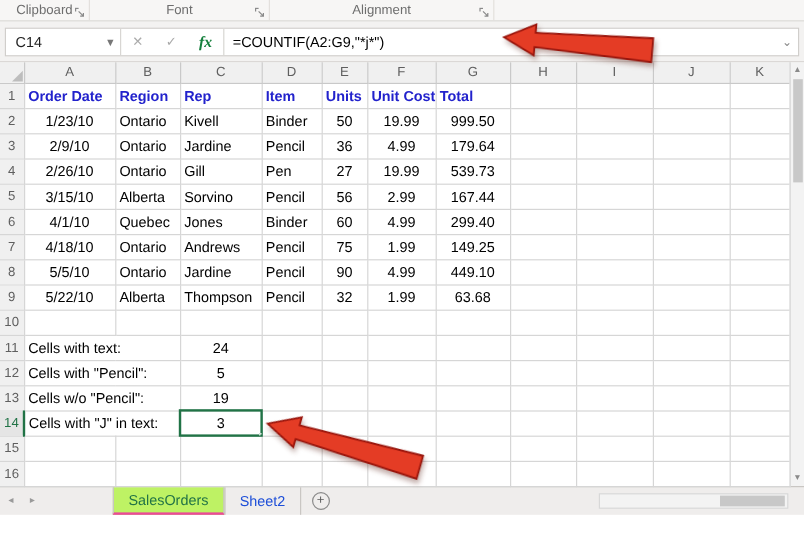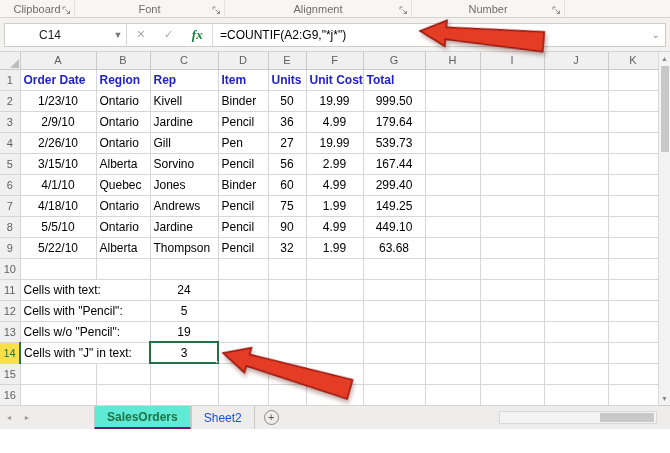--- a/index.html
+++ b/index.html
@@ -15,21 +15,21 @@
           border-right:1px solid #e3e0dd;color:#6e6e6e;font-size:11px;padding-bottom:2px;}
   .g0{width:75px}.g1{width:150px}.g2{width:187px}.g3{width:153px}
   .gfill{flex:1;border-right:none;}
   .launcher{position:absolute;right:3px;bottom:2px;line-height:0;cursor:pointer;}
 
   
   .fbar{height:34px;background:#f3f2f1;border-bottom:1px solid #d5d2cf;
         display:flex;align-items:center;padding:0 4px;}
   .fwhite{display:flex;align-items:stretch;height:24px;background:#fff;
           border:1px solid #d0cecb;width:100%;}
-  .namebox{width:96px;display:flex;align-items:center;border-right:1px solid #d8d6d3;cursor:pointer;margin-left:26px;}
+  .namebox{width:96px;display:flex;align-items:center;border-right:1px solid #d8d6d3;cursor:pointer;}
   .nbtext{flex:1;padding-left:8px;font-size:12px;color:#222;}
   .nbdrop{width:16px;text-align:center;color:#777;font-size:9px;}
   .fxbtns{width:86px;display:flex;align-items:center;justify-content:space-around;
           border-right:1px solid #d8d6d3;}
   .fxb{font-size:11px;color:#ababab;cursor:pointer;}
   .fxb.fx{font-family:"Liberation Serif",serif;font-style:italic;font-weight:bold;
           color:#15803d;font-size:13px;}
   .finput{flex:1;display:flex;align-items:center;padding-left:7px;font-size:12px;color:#000;
           white-space:nowrap;overflow:hidden;}
   .fexp{margin-left:auto;padding-right:5px;color:#8a8a8a;font-size:10px;cursor:pointer;}
@@ -43,40 +43,40 @@
       border-right:1px solid #c9c9c9;border-bottom:1px solid #c9c9c9;cursor:pointer;}
   th.rh{height:21px;background:#f0f0f0;color:#5f5f5f;font-size:11px;text-align:center;
       border-right:1px solid #c9c9c9;border-bottom:1px solid #c9c9c9;cursor:pointer;}
   th.corner{position:relative;}
   th.corner i{position:absolute;right:1px;bottom:1px;width:0;height:0;
       border-left:9px solid transparent;border-bottom:9px solid #bdbdbd;}
   tr.r td{height:21px;font-size:12px;color:#000;cursor:cell;background:transparent;}
   td.num{text-align:center;}
   tr.field-header td{color:#2222cc;font-weight:bold;}
   th.selc{background:#d2d8d2;color:#217346;border-bottom:2px solid #217346;}
-  th.rh.selr{background:#fde047;color:#217346;border-right:2px solid #217346;}
+  th.rh.selr{background:#e5e5e5;color:#217346;border-right:2px solid #217346;}
   td.active{outline:2px solid #217346;outline-offset:-1px;position:relative;overflow:visible;}
   .fill-handle{position:absolute;right:-3px;bottom:-3px;width:5px;height:5px;
       background:#217346;border:1px solid #fff;z-index:4;cursor:crosshair;}
 
   
   .vscroll{position:absolute;top:0;right:0;width:12px;height:353px;background:#f3f3f3;
       border-left:1px solid #d8d8d8;display:flex;flex-direction:column;align-items:center;cursor:default;}
   .sarrow{height:13px;line-height:13px;font-size:7px;color:#8a8a8a;cursor:pointer;}
   .vthumb{width:8px;height:86px;background:#c8c8c8;margin-top:1px;cursor:grab;}
   .vfill{flex:1;}
 
   
   .tabbar{height:24px;background:#efedec;border-top:1px solid #c9c6c3;display:flex;align-items:stretch;}
   .navarrow{width:18px;display:flex;align-items:center;justify-content:center;
       font-size:7px;color:#9a9a9a;cursor:pointer;}
   .tabspacer{width:58px;}
   .stab{display:flex;align-items:center;padding:0 12px;font-size:12px;color:#1d4ed8;
       border-right:1px solid #c9c6c3;border-left:1px solid #c9c6c3;cursor:pointer;}
-  .stab.active{background:#5eead4;color:#217346;font-weight:bold;border-bottom:2px solid #701a75;}
+  .stab.active{background:#bef264;color:#217346;font-weight:normal;border-bottom:2px solid #ec4899;}
   .addsheet{align-self:center;width:15px;height:15px;margin-left:9px;border:1px solid #8a8a8a;
       border-radius:50%;display:flex;align-items:center;justify-content:center;
       font-size:11px;color:#5a5a5a;line-height:1;cursor:pointer;}
   .flexfill{flex:1;}
   .hscroll{align-self:center;width:158px;height:13px;background:#f3f3f3;border:1px solid #d8d8d8;
       margin-right:13px;position:relative;cursor:default;}
   .hthumb{position:absolute;right:2px;top:1px;width:54px;height:9px;background:#c8c8c8;cursor:grab;}
 
   
   .statusbar{height:23px;background:#f3f2f1;border-top:1px solid #c9c6c3;
@@ -107,28 +107,20 @@
     <div class="rgroup g1">
       <span>Font</span>
       <span class="launcher">
         <svg width="9" height="9" viewBox="0 0 9 9">
             <path d="M1,3.5 V1 H3.5 M3.5,3.5 L7.5,7.5 M7.5,4.8 V7.5 H4.8" fill="none" stroke="#8a8a8a" stroke-width="1"></path>
           </svg>
       </span>
     </div>
     <div class="rgroup g2">
       <span>Alignment</span>
-      <span class="launcher">
-        <svg width="9" height="9" viewBox="0 0 9 9">
-            <path d="M1,3.5 V1 H3.5 M3.5,3.5 L7.5,7.5 M7.5,4.8 V7.5 H4.8" fill="none" stroke="#8a8a8a" stroke-width="1"></path>
-          </svg>
-      </span>
-    </div>
-    <div class="rgroup g3">
-      <span>Number</span>
       <span class="launcher">
         <svg width="9" height="9" viewBox="0 0 9 9">
             <path d="M1,3.5 V1 H3.5 M3.5,3.5 L7.5,7.5 M7.5,4.8 V7.5 H4.8" fill="none" stroke="#8a8a8a" stroke-width="1"></path>
           </svg>
       </span>
     </div>
     <div class="rgroup gfill"></div>
   </div>
 
   <div class="fbar">

